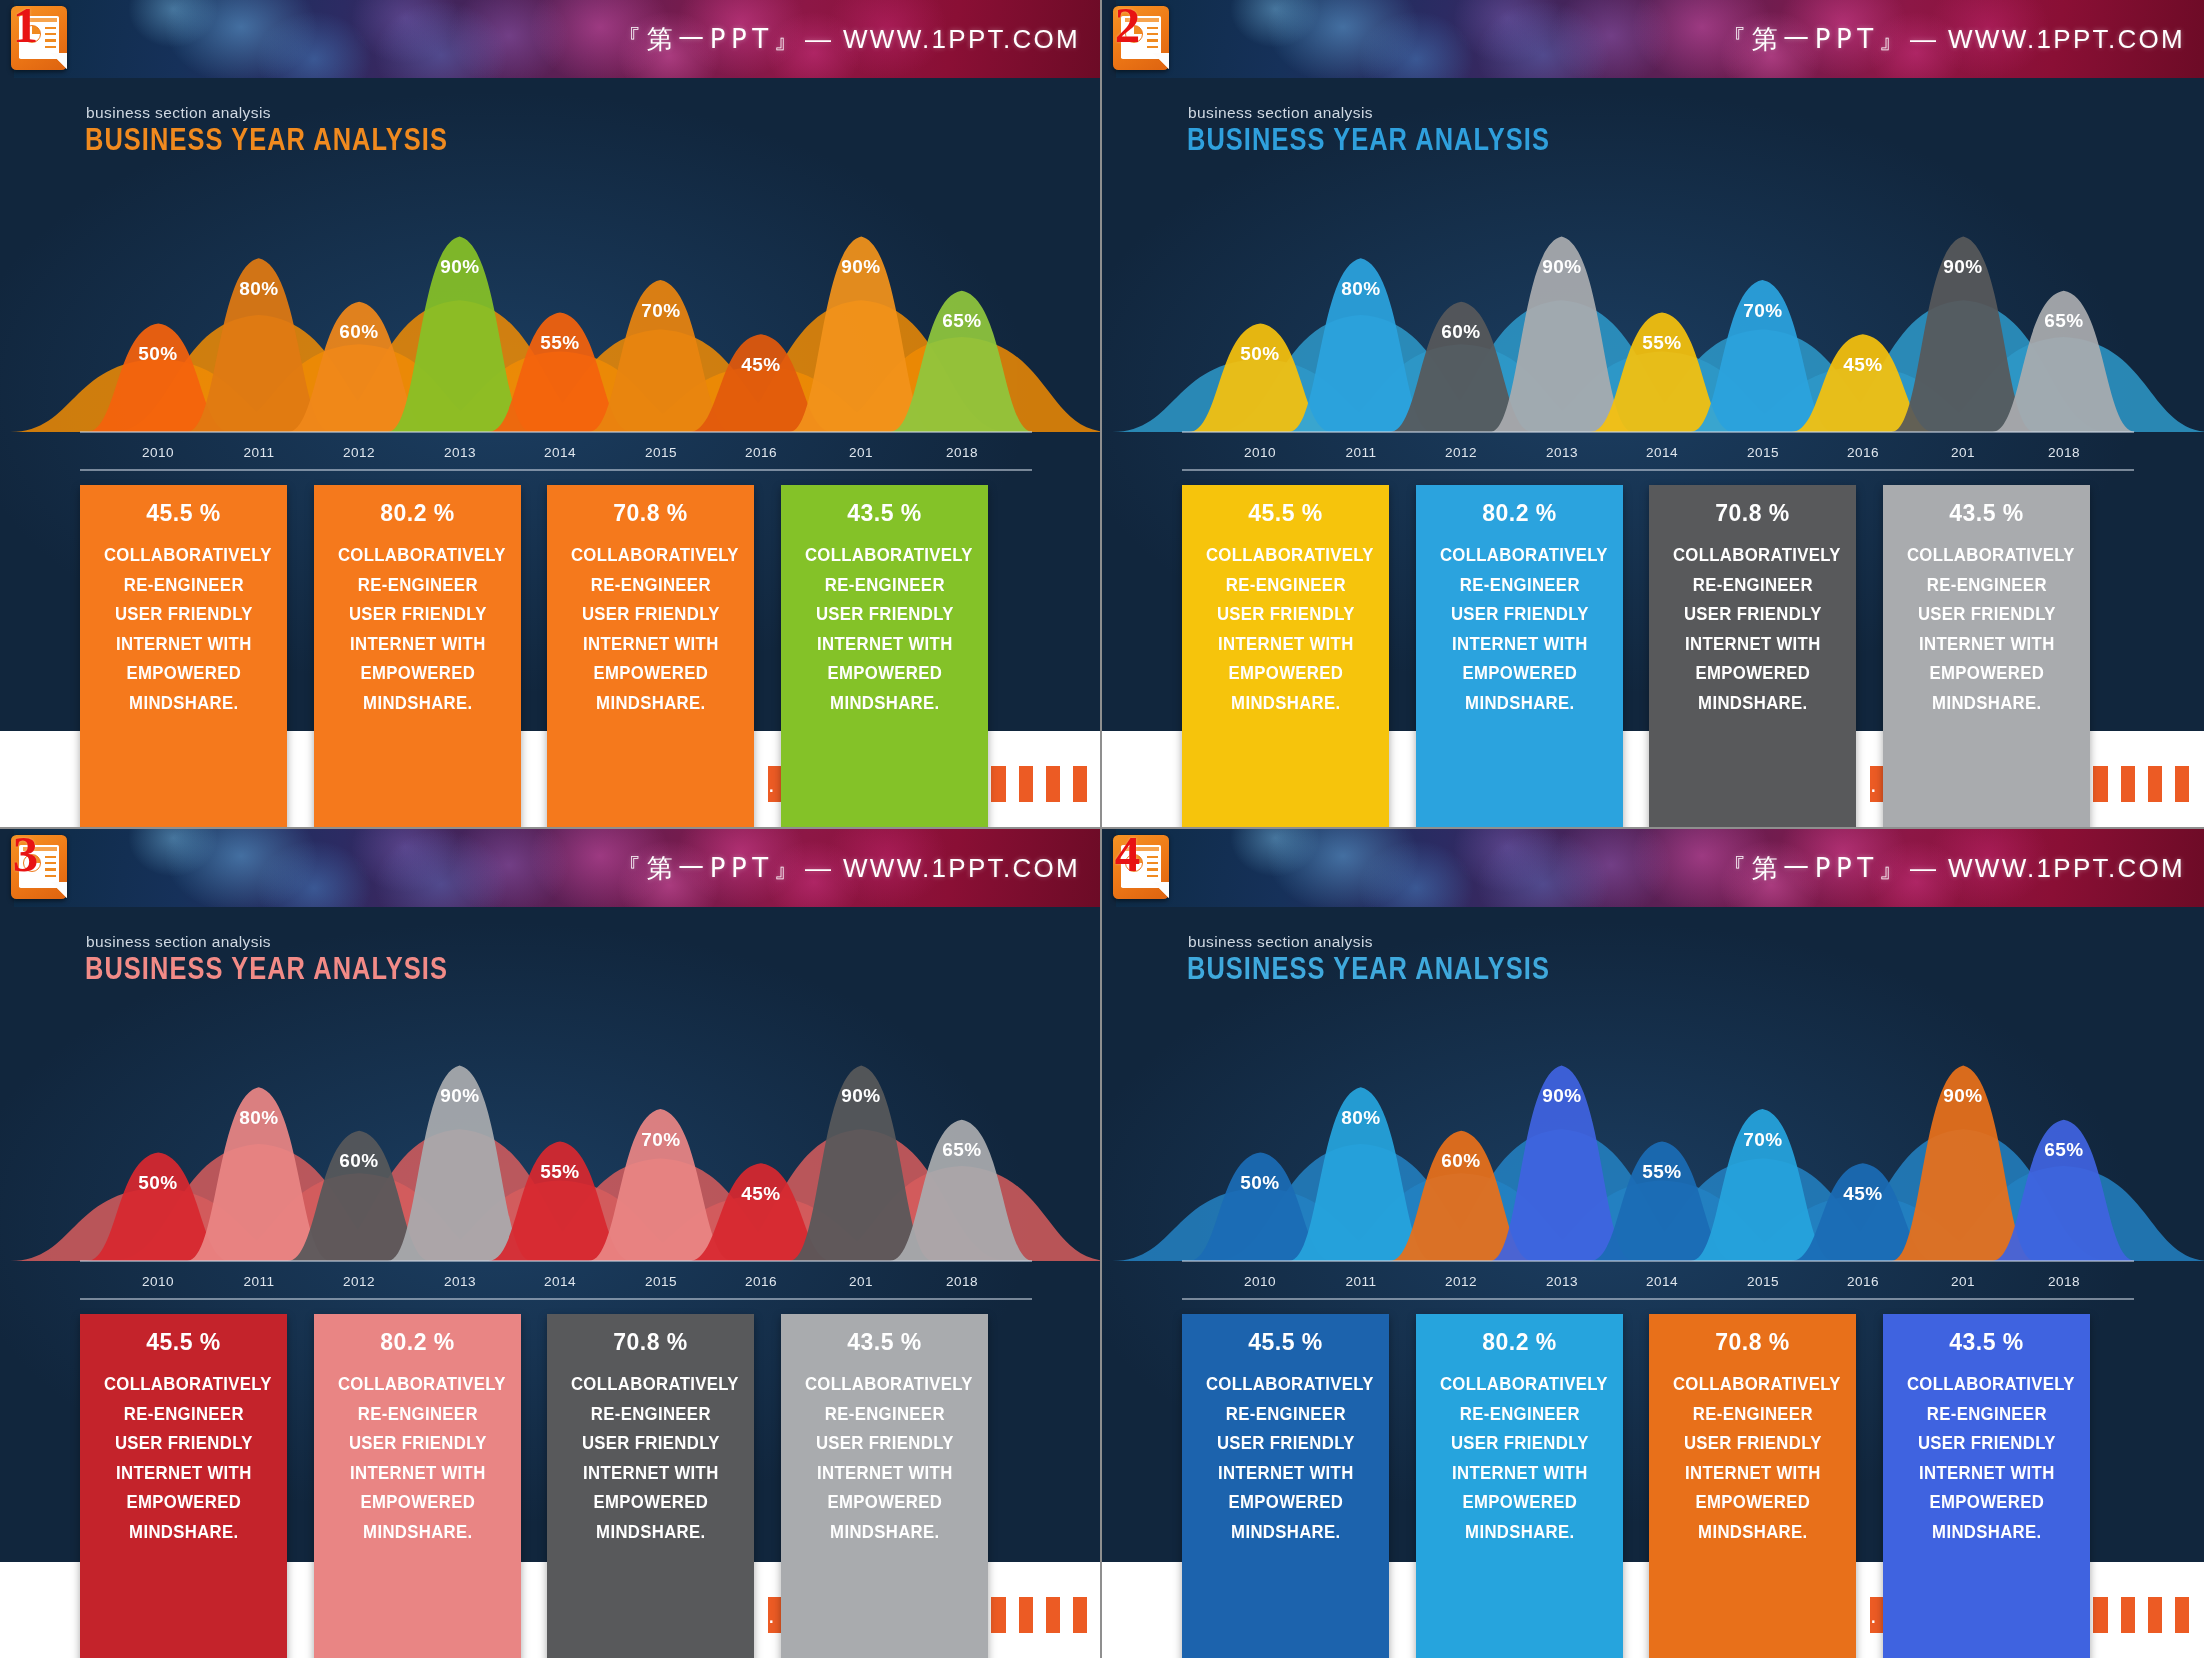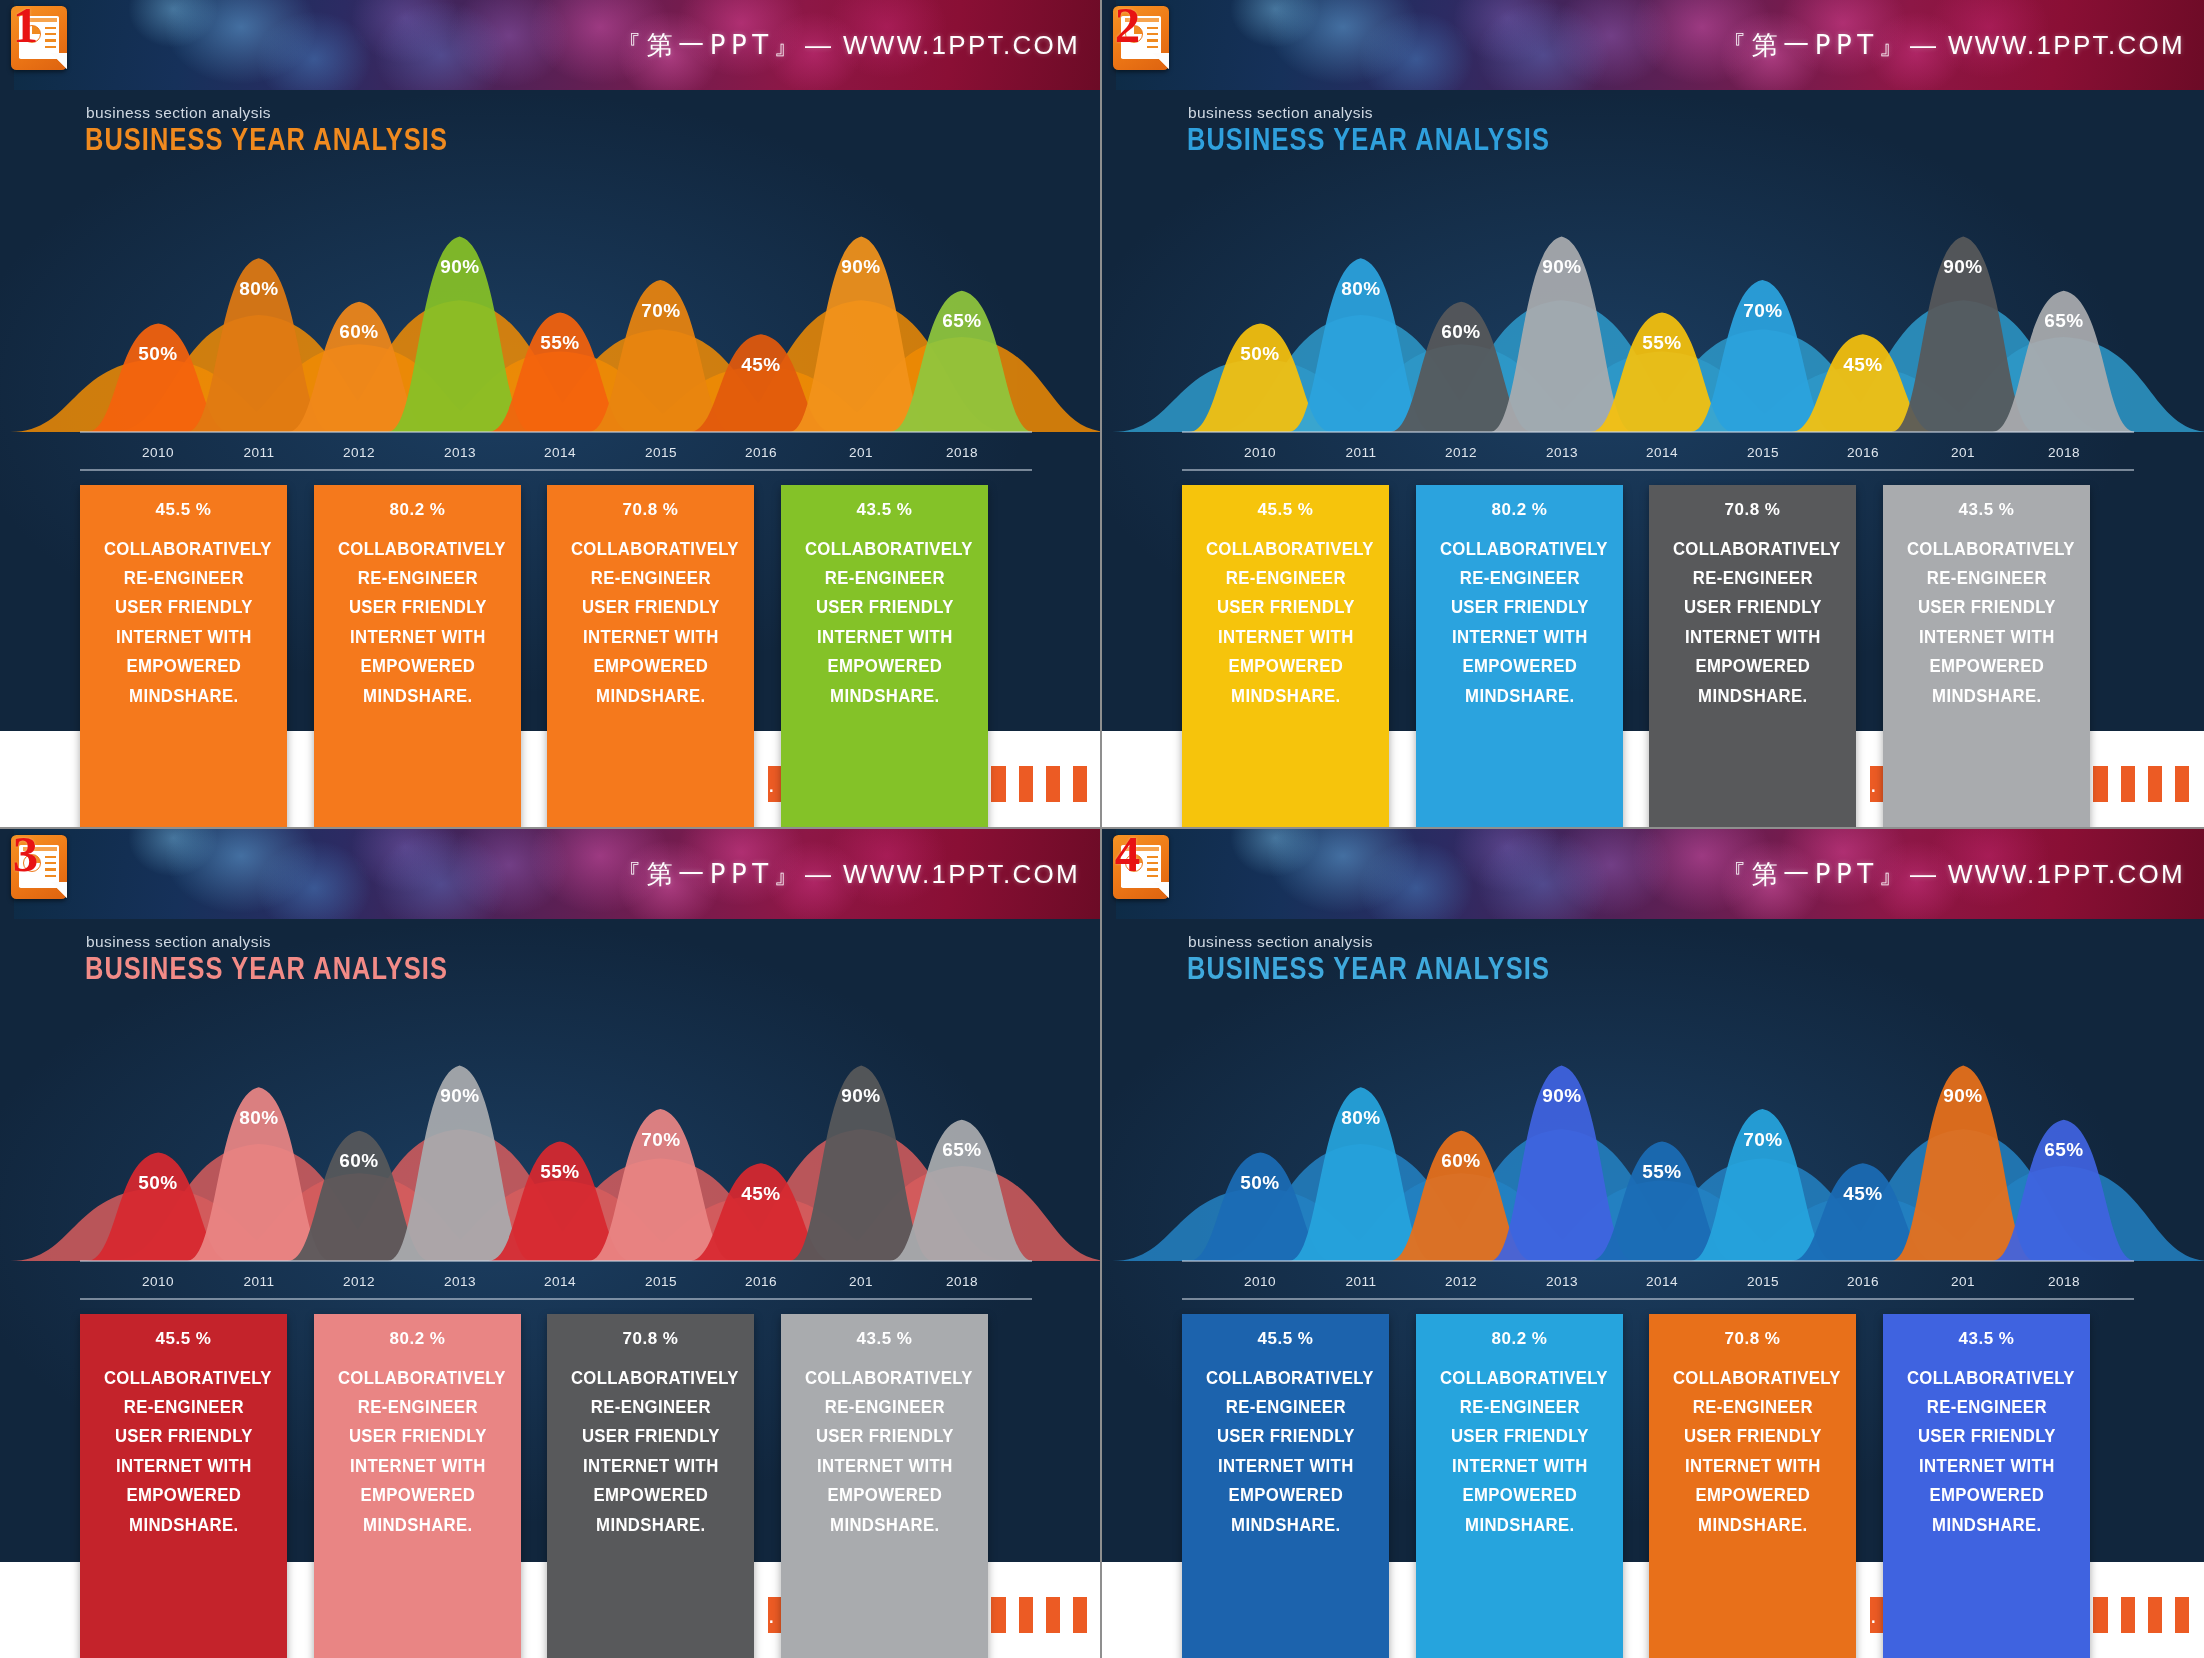--- a/index.html
+++ b/index.html
@@ -22,21 +22,21 @@
     overflow: hidden;
     background: #11263d;
     border-right: 2.7px solid #8f8f8f;
     border-bottom: 2.7px solid #8f8f8f;
   }
   .slide.c2 { border-right: none; }
   .slide.r2 { border-bottom: none; }
 
   
   .hdr {
-    position: absolute; top: 0; left: 0; right: 0; height: 90px;
+    position: absolute; top: 0; left: 0; right: 0; height: 78px;
     background:
       radial-gradient(ellipse 109px 82px at 227px 27px, rgba(120,200,255,.42), transparent 70%),
       radial-gradient(ellipse 82px 68px at 300px 59px, rgba(90,170,240,.35), transparent 70%),
       radial-gradient(ellipse 64px 55px at 159px 9px, rgba(140,215,255,.40), transparent 70%),
       radial-gradient(ellipse 95px 77px at 427px 55px, rgba(110,140,230,.36), transparent 70%),
       radial-gradient(ellipse 77px 65px at 391px 18px, rgba(150,120,220,.34), transparent 70%),
       radial-gradient(ellipse 86px 73px at 495px 36px, rgba(170,110,210,.38), transparent 70%),
       radial-gradient(ellipse 100px 82px at 586px 27px, rgba(225,90,185,.46), transparent 70%),
       radial-gradient(ellipse 73px 64px at 655px 56px, rgba(240,100,190,.44), transparent 70%),
       radial-gradient(ellipse 91px 77px at 727px 23px, rgba(235,75,165,.44), transparent 70%),
@@ -160,21 +160,21 @@
   
   .cards { position: absolute; left: 80px; right: 36px; top: 407px; height: 359px; z-index: 3; }
   .card {
     position: absolute; top: 0; width: 207px; height: 100%;
     padding: 14.5px 12.7px 0;
     text-align: center;
     font-family: "Liberation Sans Narrow","Liberation Sans", sans-serif;
     box-shadow: 0 2.7px 8.2px rgba(0,0,0,.35);
   }
   .card .val {
-    font-size: 17px; font-weight: 700; letter-spacing: 0.5px; line-height: 1.15;
+    font-size: 23px; font-weight: 700; letter-spacing: 0.5px; line-height: 1.15;
     margin-bottom: 14.5px;
   }
   .card .desc {
     font-size: 19px; font-weight: 700; line-height: 1.55;
     letter-spacing: 0.4px; text-transform: uppercase;
     transform: scaleX(.88); transform-origin: center top;
   }
 </style>
 </head>
 <body>

